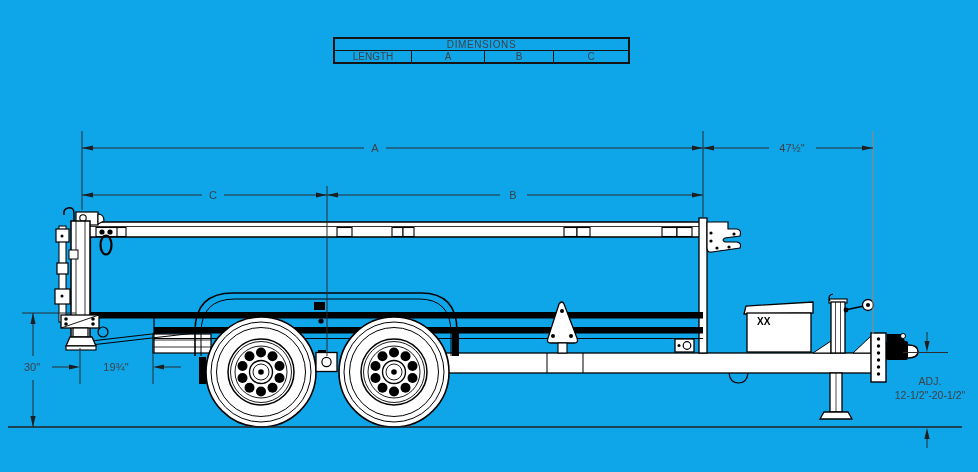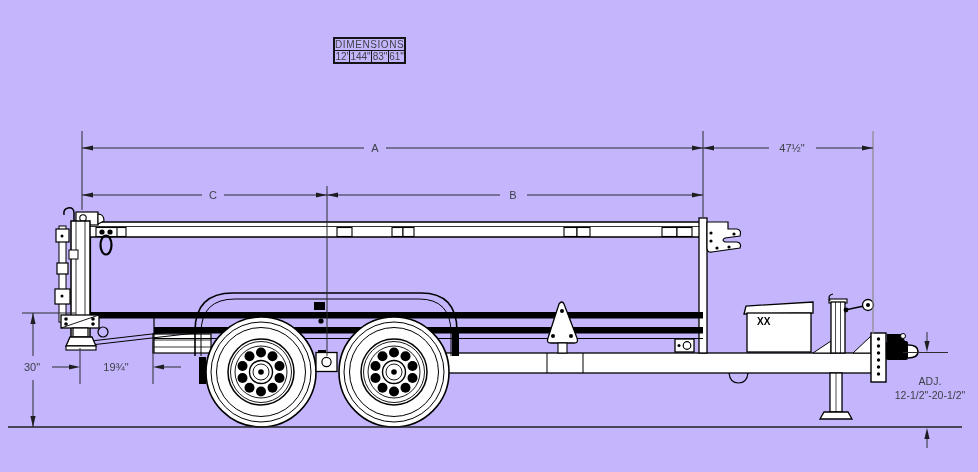--- a/index.html
+++ b/index.html
@@ -1,16 +1,16 @@
 <!DOCTYPE html>
 <html><head>
 <meta charset="utf-8">
 <style>
   html,body{margin:0;padding:0;background:#ffffff;}
-  .stage{position:relative;width:978px;height:472px;background:#c4b5fd;overflow:hidden;
+  .stage{position:relative;width:978px;height:472px;background:#0ea5e9;overflow:hidden;
          font-family:"Liberation Sans",sans-serif;}
   
   .dims-table{position:absolute;left:333px;top:37px;border-collapse:collapse;
               color:#3e4246;font-size:10px;line-height:1;}
   .dims-table td{border:1px solid #141414;text-align:center;padding:0;height:11px;
                  vertical-align:middle;}
   .dims-table{border:2px solid #141414;}
   .dims-table .c-length{width:76px;}
   .dims-table .c-a{width:72px;}
   .dims-table .c-b{width:68px;}
@@ -31,24 +31,24 @@
 <body>
 
 <div class="stage">
 
   <table class="dims-table">
     <tbody>
         <tr>
       <td colspan="4" class="title-cell">DIMENSIONS</td>
     </tr>
     <tr>
-      <td>12'</td>
-      <td>144"</td>
-      <td>83"</td>
-      <td>61"</td>
+      <td class="c-length">LENGTH</td>
+      <td class="c-a">A</td>
+      <td class="c-b">B</td>
+      <td class="c-c">C</td>
     </tr>
   </tbody>
     </table>
 
   <svg width="978" height="472" viewBox="0 0 978 472">
 
     <g>
       <rect class="wh" x="153" y="334" width="58" height="19" stroke-width="1.2"></rect>
       <line class="ln" x1="153" y1="340" x2="211" y2="340" stroke-width=".8"></line>
       <line class="ln" x1="153" y1="347" x2="211" y2="347" stroke-width=".8"></line>

